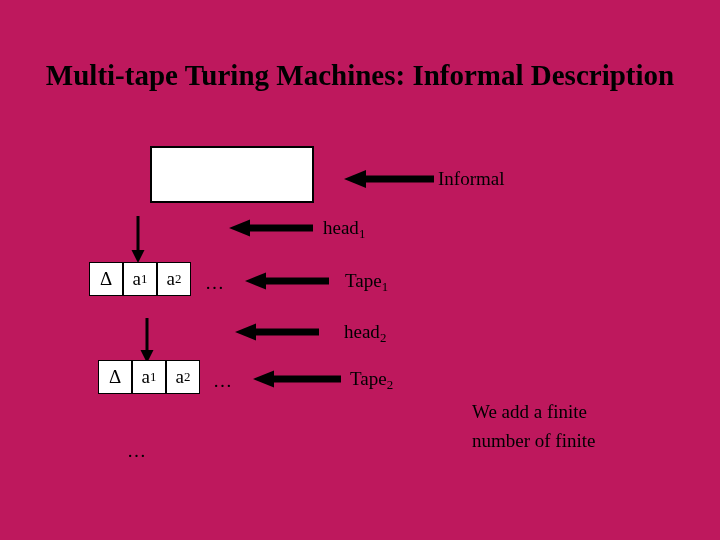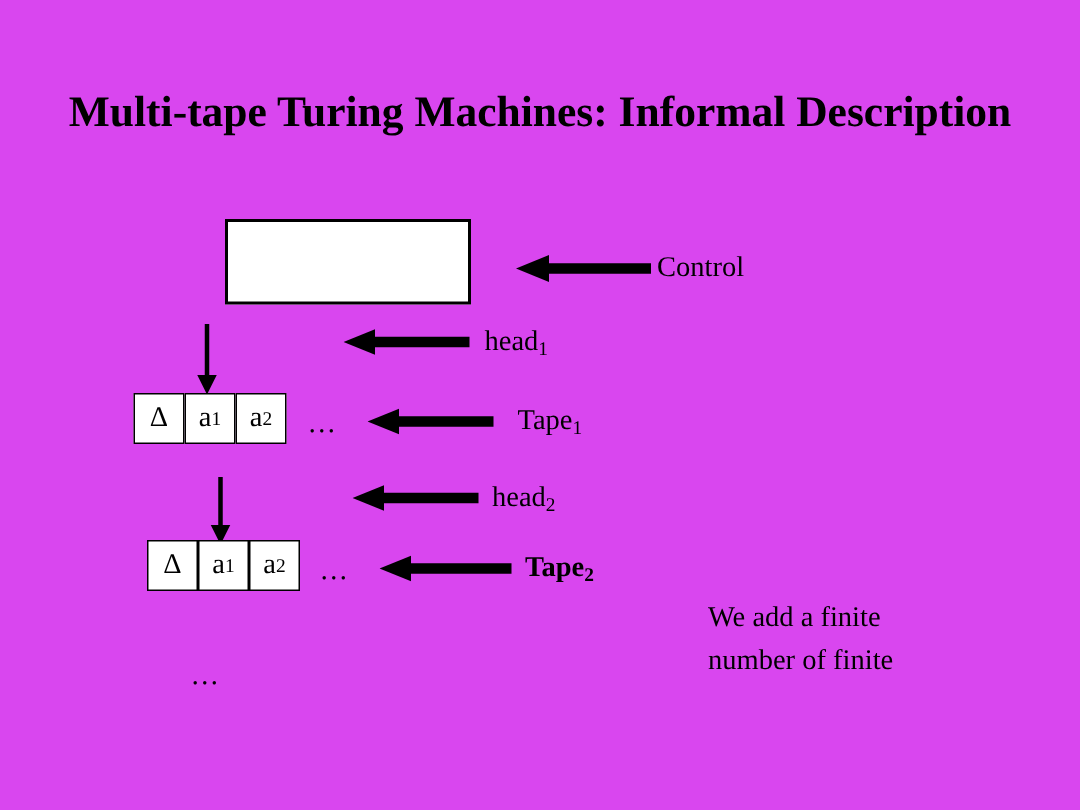--- a/index.html
+++ b/index.html
@@ -11,21 +11,21 @@
     height: 540px;
     background: #ffffff;
     font-family: "Liberation Serif", "DejaVu Serif", serif;
     color: #000000;
     overflow: hidden;
   }
   #slide {
     position: relative;
     width: 720px;
     height: 540px;
-    background: #d946ef;
+    background: #be185d;
   }
 
   
   #title {
     position: absolute;
     left: 40px;
     top: 56px;
     width: 640px;
     text-align: center;
     font-size: 29px;
@@ -121,21 +121,21 @@
 <div id="slide">
 
   <div id="title">Multi-tape Turing Machines: Informal Description</div>
 
   <div id="control-box"></div>
 
   <svg class="arrow-h" style="left:344px; top:168px;" width="92" height="22" viewBox="0 0 92 22">
     <polygon points="0,11 22,2 22,20" fill="#000000"></polygon>
     <rect x="20" y="7.5" width="70" height="7" fill="#000000"></rect>
   </svg>
-  <div class="label" style="left:438px; top:169px;">Control</div>
+  <div class="label" style="left:438px; top:169px;">Informal</div>
 
   <svg class="arrow-v" style="left:130px; top:216px;" width="18" height="48" viewBox="0 0 18 48">
     <rect x="6.5" y="0" width="3" height="38" fill="#000000"></rect>
     <polygon points="8,47 1.5,34 14.5,34" fill="#000000"></polygon>
   </svg>
 
   <svg class="arrow-h" style="left:229px; top:217px;" width="86" height="22" viewBox="0 0 86 22">
     <polygon points="0,11 21,2.5 21,19.5" fill="#000000"></polygon>
     <rect x="19" y="7.5" width="65" height="7" fill="#000000"></rect>
   </svg>
@@ -169,21 +169,21 @@
 
   <svg class="arrow-v" style="left:139px; top:318px;" width="18" height="46" viewBox="0 0 18 46">
     <rect x="6.5" y="0" width="3" height="36" fill="#000000"></rect>
     <polygon points="8,45 1.5,32 14.5,32" fill="#000000"></polygon>
   </svg>
 
   <svg class="arrow-h" style="left:235px; top:321px;" width="86" height="22" viewBox="0 0 86 22">
     <polygon points="0,11 21,2.5 21,19.5" fill="#000000"></polygon>
     <rect x="19" y="7.5" width="65" height="7" fill="#000000"></rect>
   </svg>
-  <div class="label" style="left:328px; top:322px;font-family:Liberation Serif, serif;">
+  <div class="label" style="left:344px; top:322px;font-family:Liberation Serif, serif;">
     <span>head</span><sub>2</sub>
   </div>
 
   <div class="tape" style="left:98px; top:360px;">
     <div class="tape-cell">
       <span>Δ</span>
         <sub></sub>
     </div>
     <div class="tape-cell">
       <span>a</span>
@@ -193,21 +193,21 @@
       <span>a</span>
         <sub>2</sub>
     </div>
   </div>
   <div class="tape-ellipsis" style="left:213px; top:370px;">…</div>
 
   <svg class="arrow-h" style="left:253px; top:368px;" width="90" height="22" viewBox="0 0 90 22">
     <polygon points="0,11 21,2.5 21,19.5" fill="#000000"></polygon>
     <rect x="19" y="7.5" width="69" height="7" fill="#000000"></rect>
   </svg>
-  <div class="label" style="left:350px; top:369px;font-weight:bold;">
+  <div class="label" style="left:350px; top:369px;">
     <span>Tape</span><sub>2</sub>
   </div>
 
   <div id="tapes-ellipsis">…</div>
 
   <div id="note">
     <span class="note-line">We add a finite</span>
     <span class="note-line">number of finite</span>
   </div>
 

